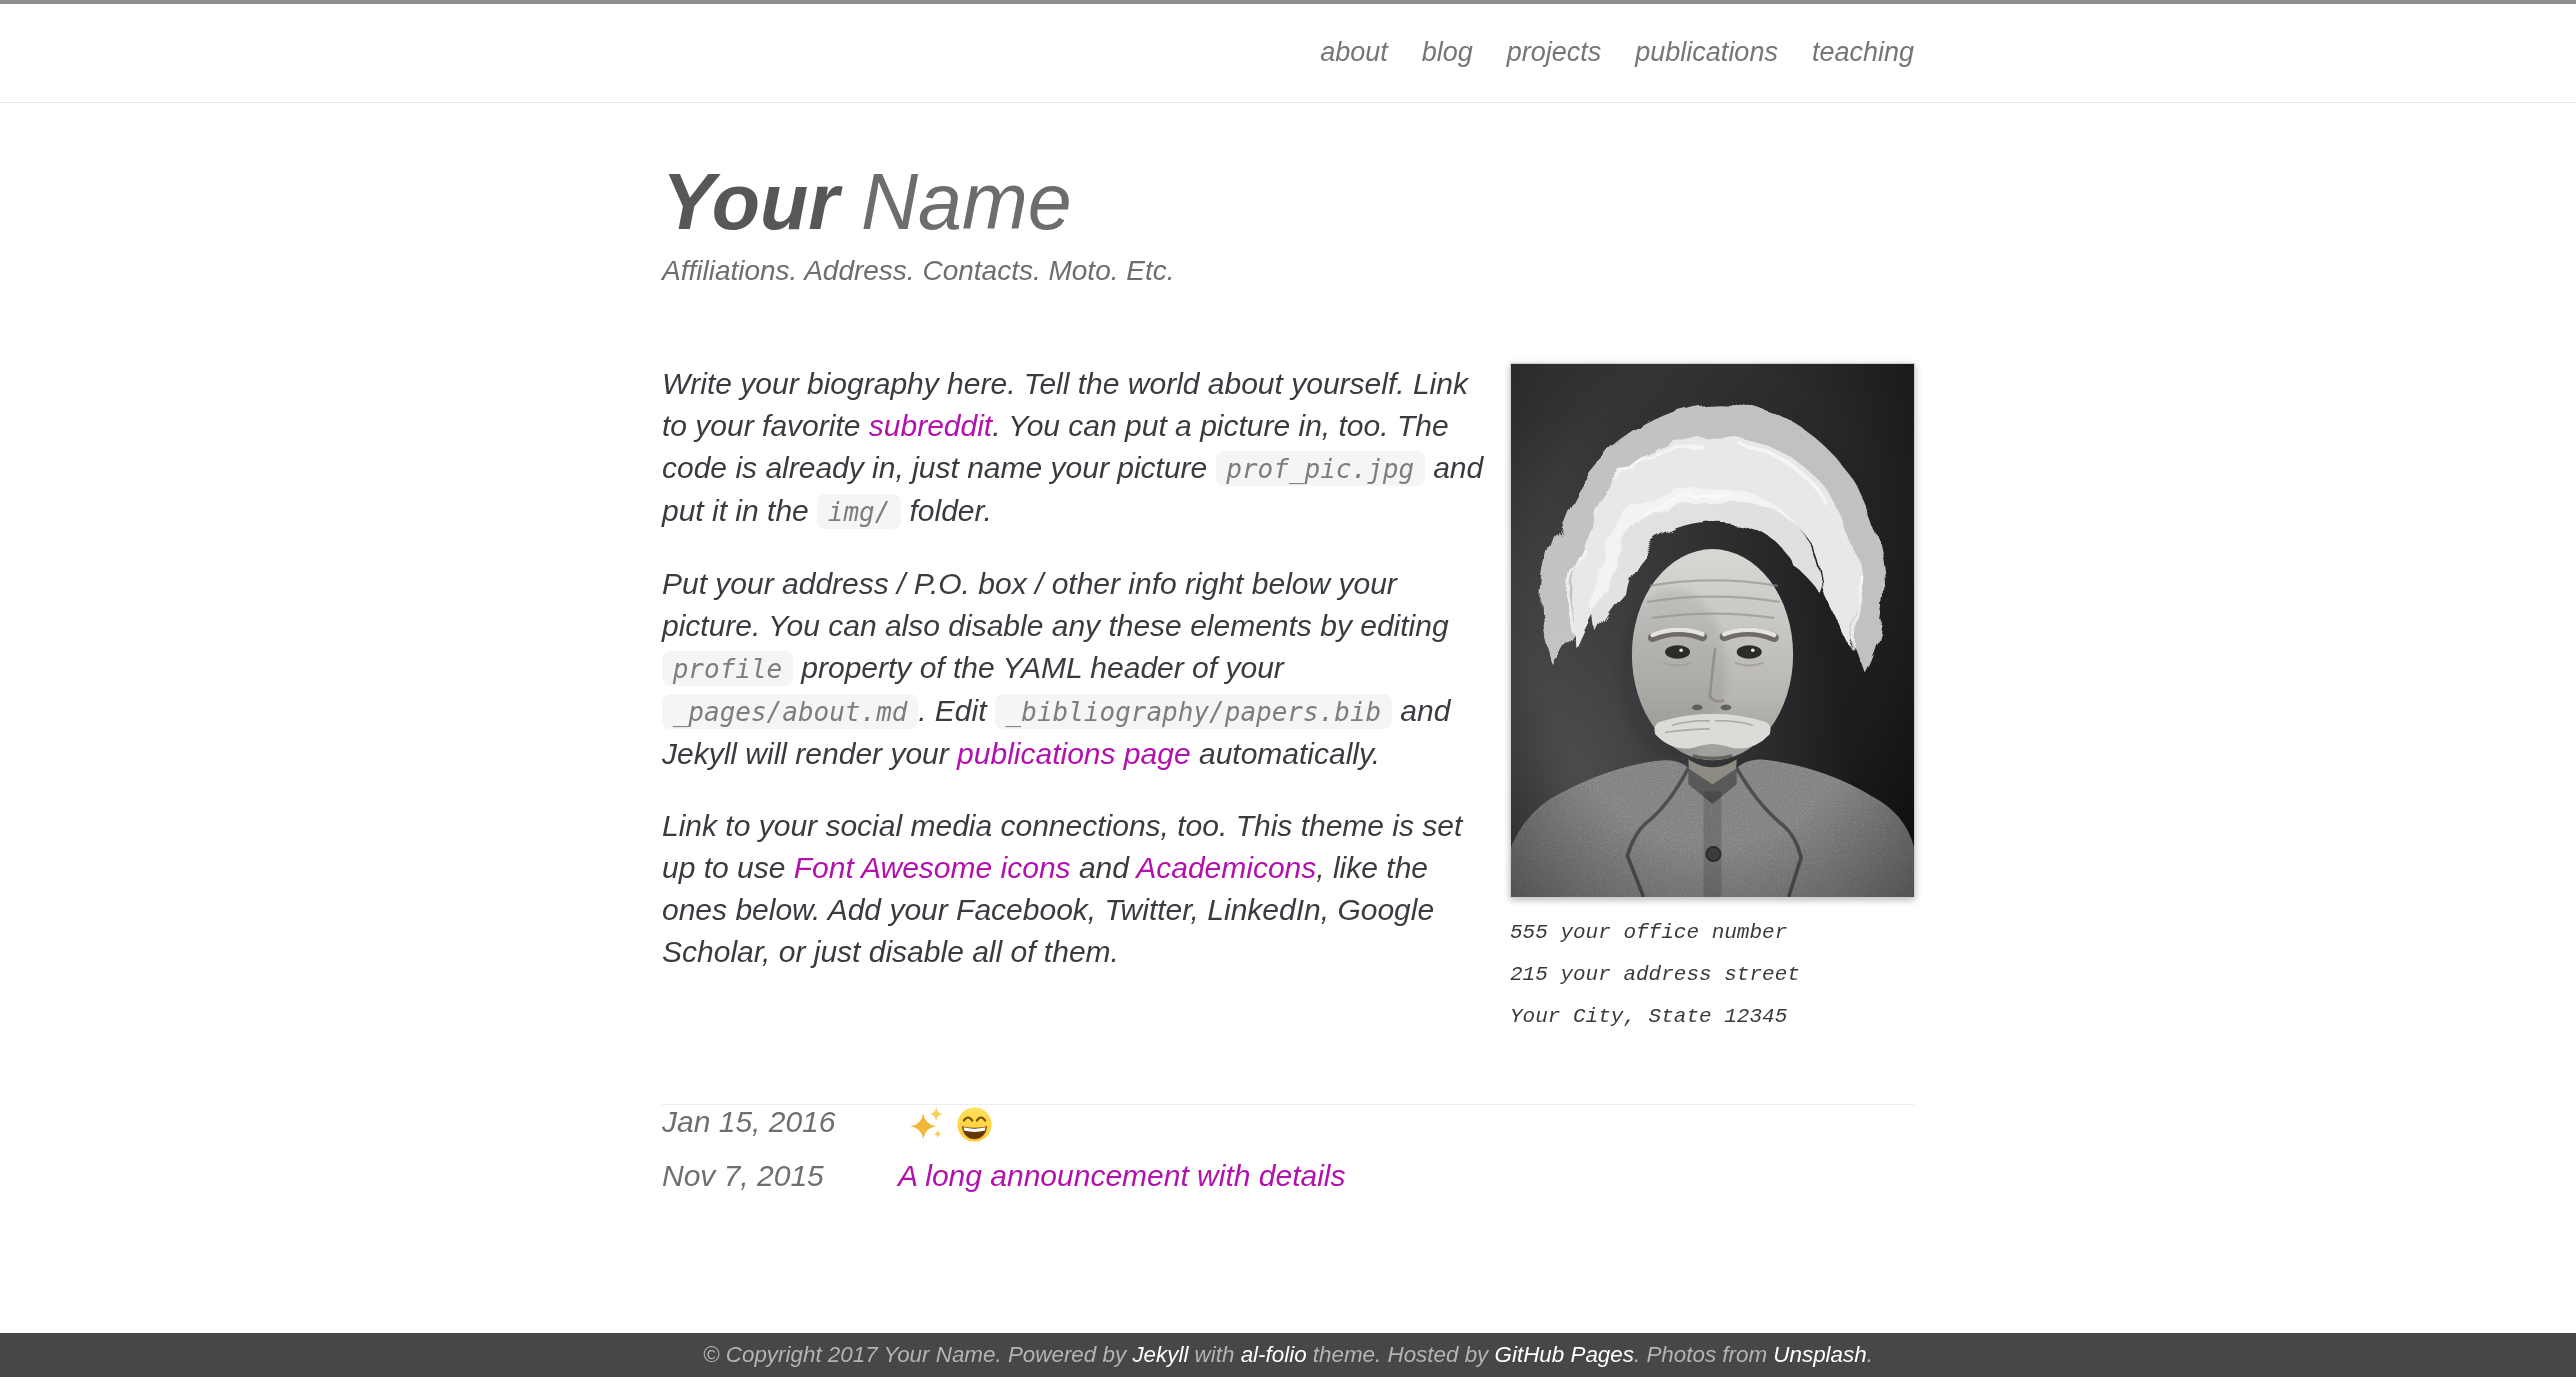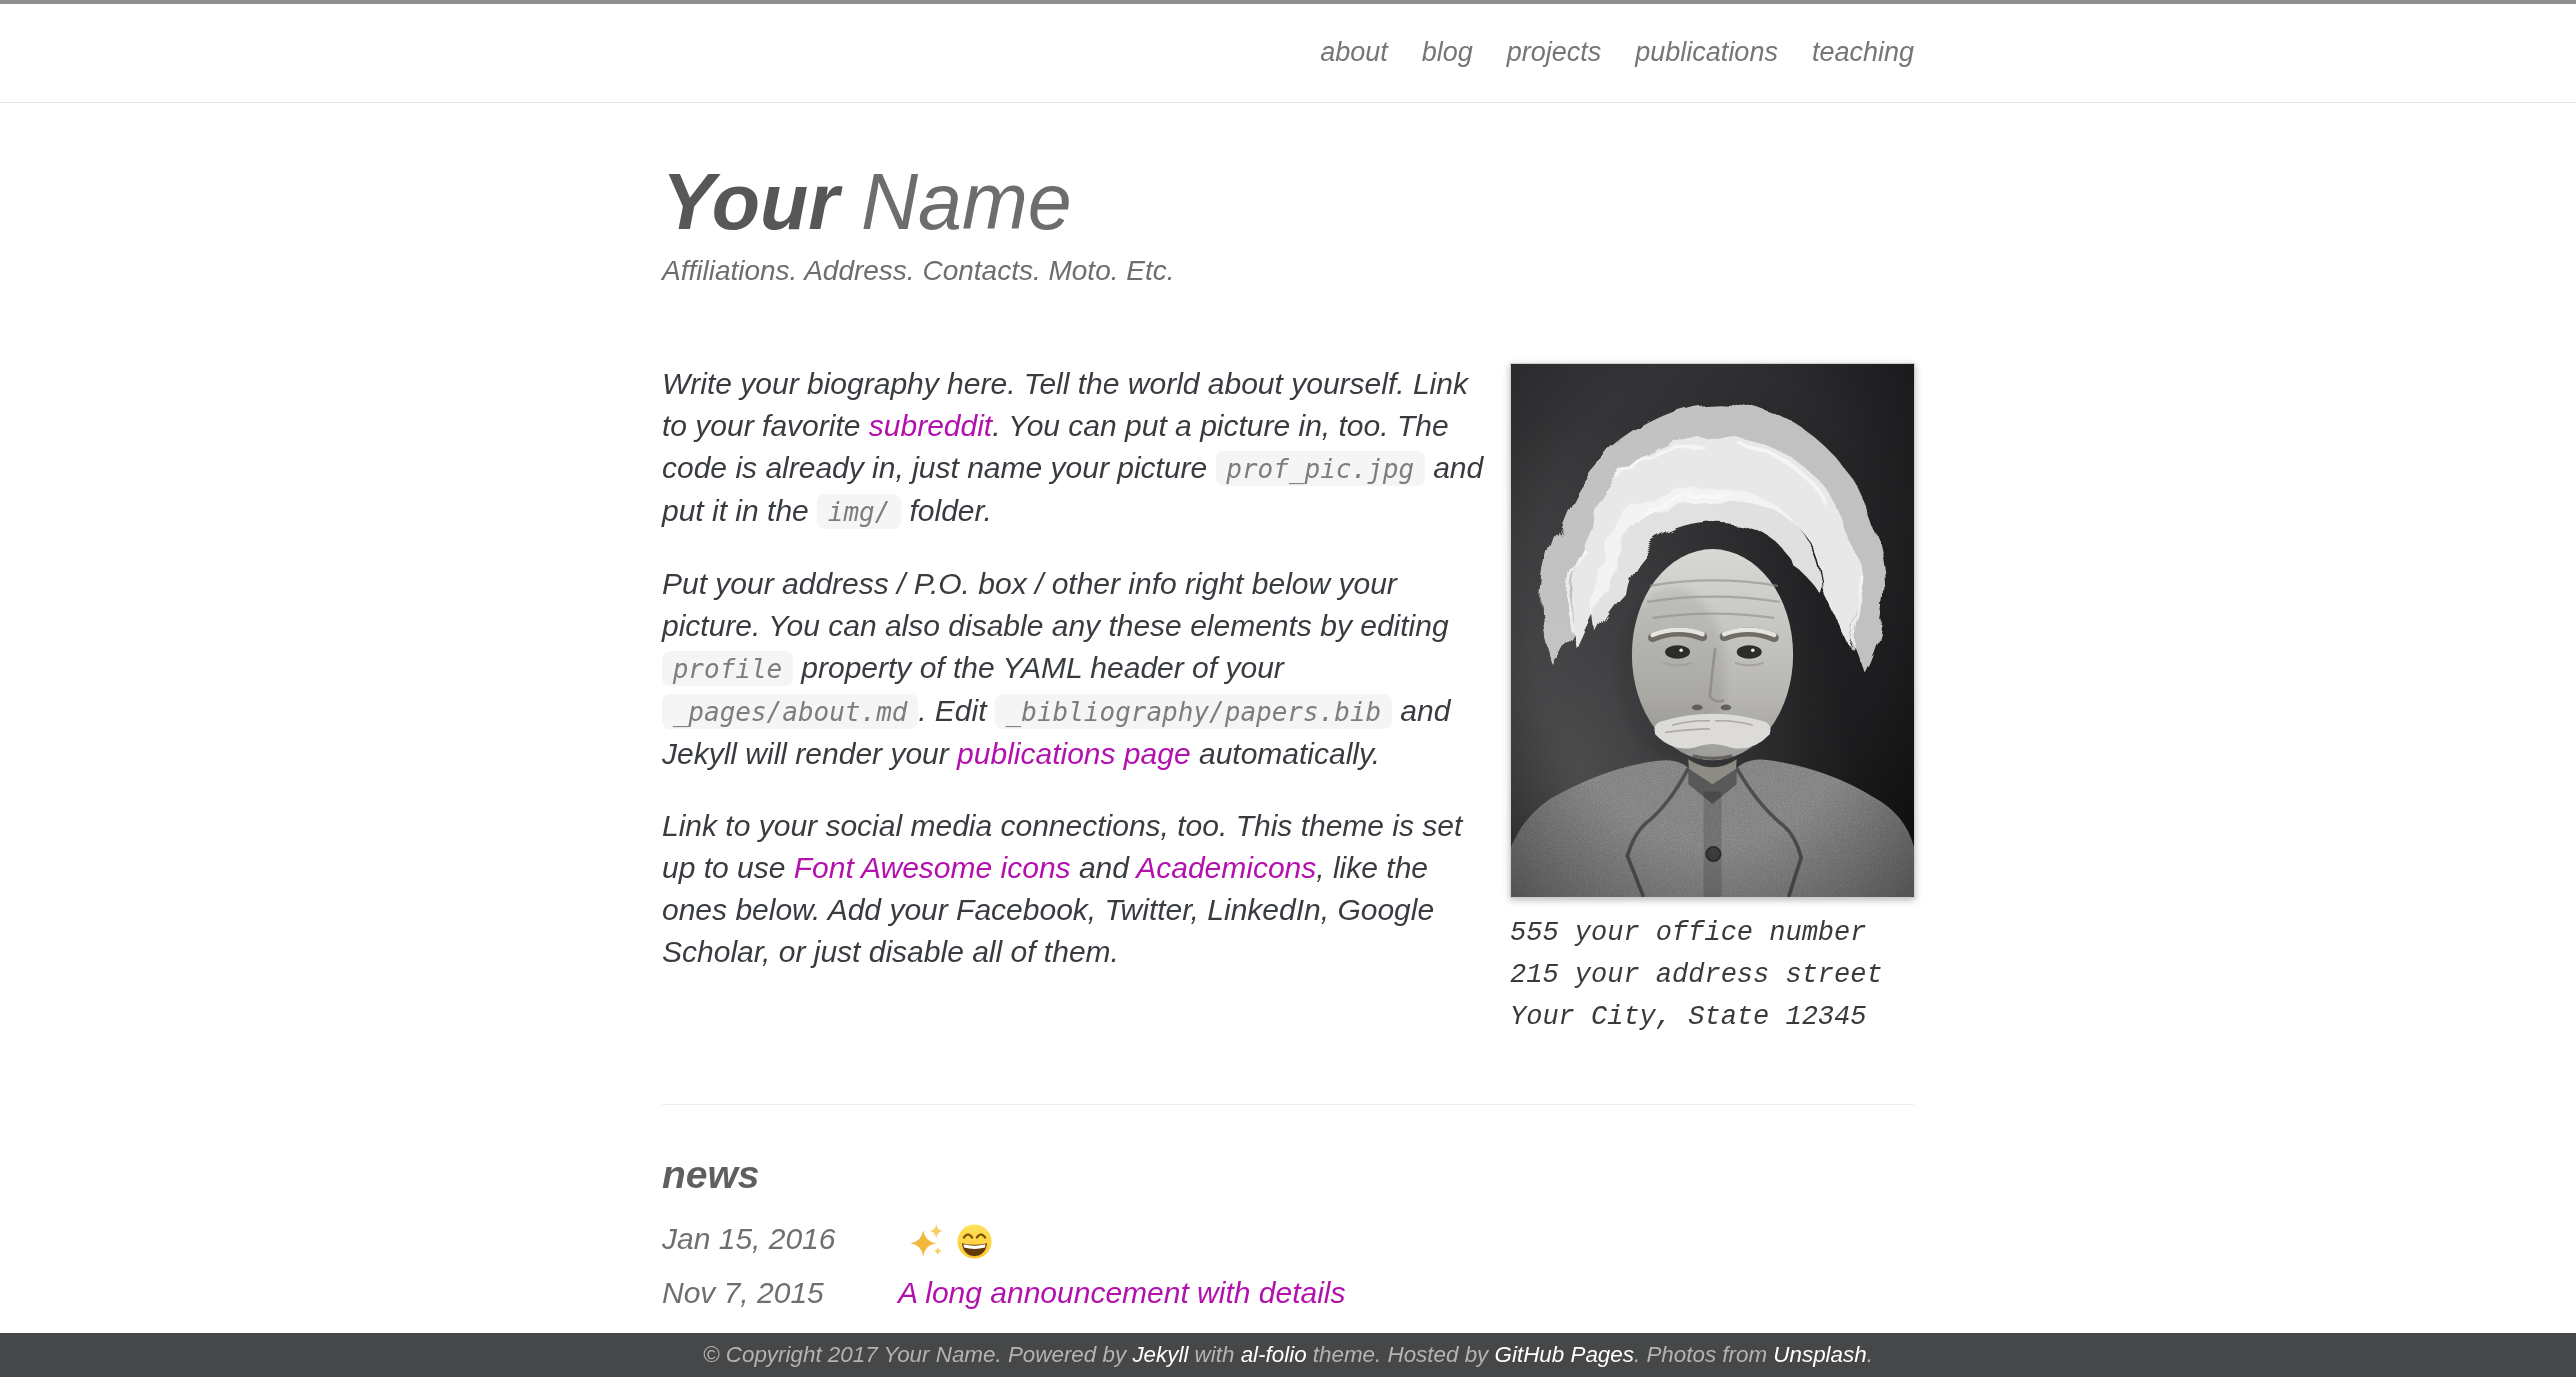--- a/index.html
+++ b/index.html
@@ -21,21 +21,21 @@
   .page-header{margin-top:54px;}
   h1.site-title{margin:0;font-size:79px;line-height:1.15;font-weight:300;color:#6d6d6d;}
   h1.site-title .t-bold{font-weight:700;color:#575757;}
   .site-subtitle{margin:7.2px 0 0 0;font-size:28px;color:#6e6e6e;}
 
   .post-content{margin-top:76px;height:680px;font-size:30px;line-height:42px;color:#383c40;}
   .profile-col{float:right;width:404px;margin-left:25px;}
   .profile-img{display:block;width:403px;height:533px;border:0.9px solid #cfcfcf;
                box-shadow:0 1.8px 7.2px rgba(0,0,0,.28);background:#232325;}
   .profile-address{margin-top:14.3px;font-family:"Liberation Mono",monospace;
-                   font-size:27px;line-height:42px;color:#3a3a3a;white-space:nowrap;}
+                   font-size:21px;line-height:42px;color:#3a3a3a;white-space:nowrap;}
   .post-content p{margin:0 0 30px 0;}
   .post-content a,.news-text a{color:#b311ae;text-decoration:none;cursor:pointer;}
   code.inline-code{font-family:"DejaVu Sans Mono",monospace;font-size:26px;color:#7d7d7d;
                    background:#f5f5f5;border-radius:8px;padding:2.7px 10.7px;white-space:nowrap;}
 
   hr.section-divider{border:none;border-top:1.8px solid #ececec;margin:61px 0 0 0;}
 
   
   .news-section h2{margin:48px 0 25px 0;font-size:39px;font-weight:700;color:#5f5f5f;}
   .news-row{display:flex;align-items:flex-start;height:54px;}
@@ -197,21 +197,20 @@
       <div class="bio-text" id="bio-text">
           <p><span>Write your biography here. Tell the world about yourself. Link to your favorite </span><a>subreddit</a><span>. You can put a picture in, too. The code is already in, just name your picture </span><code class="inline-code">prof_pic.jpg</code><span> and put it in the </span><code class="inline-code">img/</code><span> folder.</span></p>
           <p><span>Put your address / P.O. box / other info right below your picture. You can also disable any these elements by editing </span><code class="inline-code">profile</code><span> property of the YAML header of your </span><code class="inline-code">_pages/about.md</code><span>. Edit </span><code class="inline-code">_bibliography/papers.bib</code><span> and Jekyll will render your </span><a>publications page</a><span> automatically.</span></p>
           <p><span>Link to your social media connections, too. This theme is set up to use </span><a>Font Awesome icons</a><span> and </span><a>Academicons</a><span>, like the ones below. Add your Facebook, Twitter, LinkedIn, Google Scholar, or just disable all of them.</span></p>
         </div>
     </div>
 
     <hr class="section-divider">
 
     <section class="news-section">
-      <h2>news</h2>
       <div id="news-rows">
           <div class="news-row">
             <div class="news-date">Jan 15, 2016</div>
             <div class="news-text"><svg class="emoji" viewBox="0 0 48 48">
                 <path d="M20 10 Q22 24 36 26 Q22 28 20 42 Q18 28 4 26 Q18 24 20 10Z" fill="#f2b83c"></path>
                 <path d="M36 2 Q37 10 44 11 Q37 12 36 20 Q35 12 28 11 Q35 10 36 2Z" fill="#f7cf5e"></path>
                 <path d="M38 30 Q38.7 35 43 35.6 Q38.7 36.4 38 41 Q37.3 36.4 33 35.6 Q37.3 35 38 30Z" fill="#f7cf5e"></path>
               </svg><svg class="emoji" viewBox="0 0 48 48">
                 <defs>
                   <linearGradient id="gfc" x1="0" y1="0" x2="0" y2="1">

